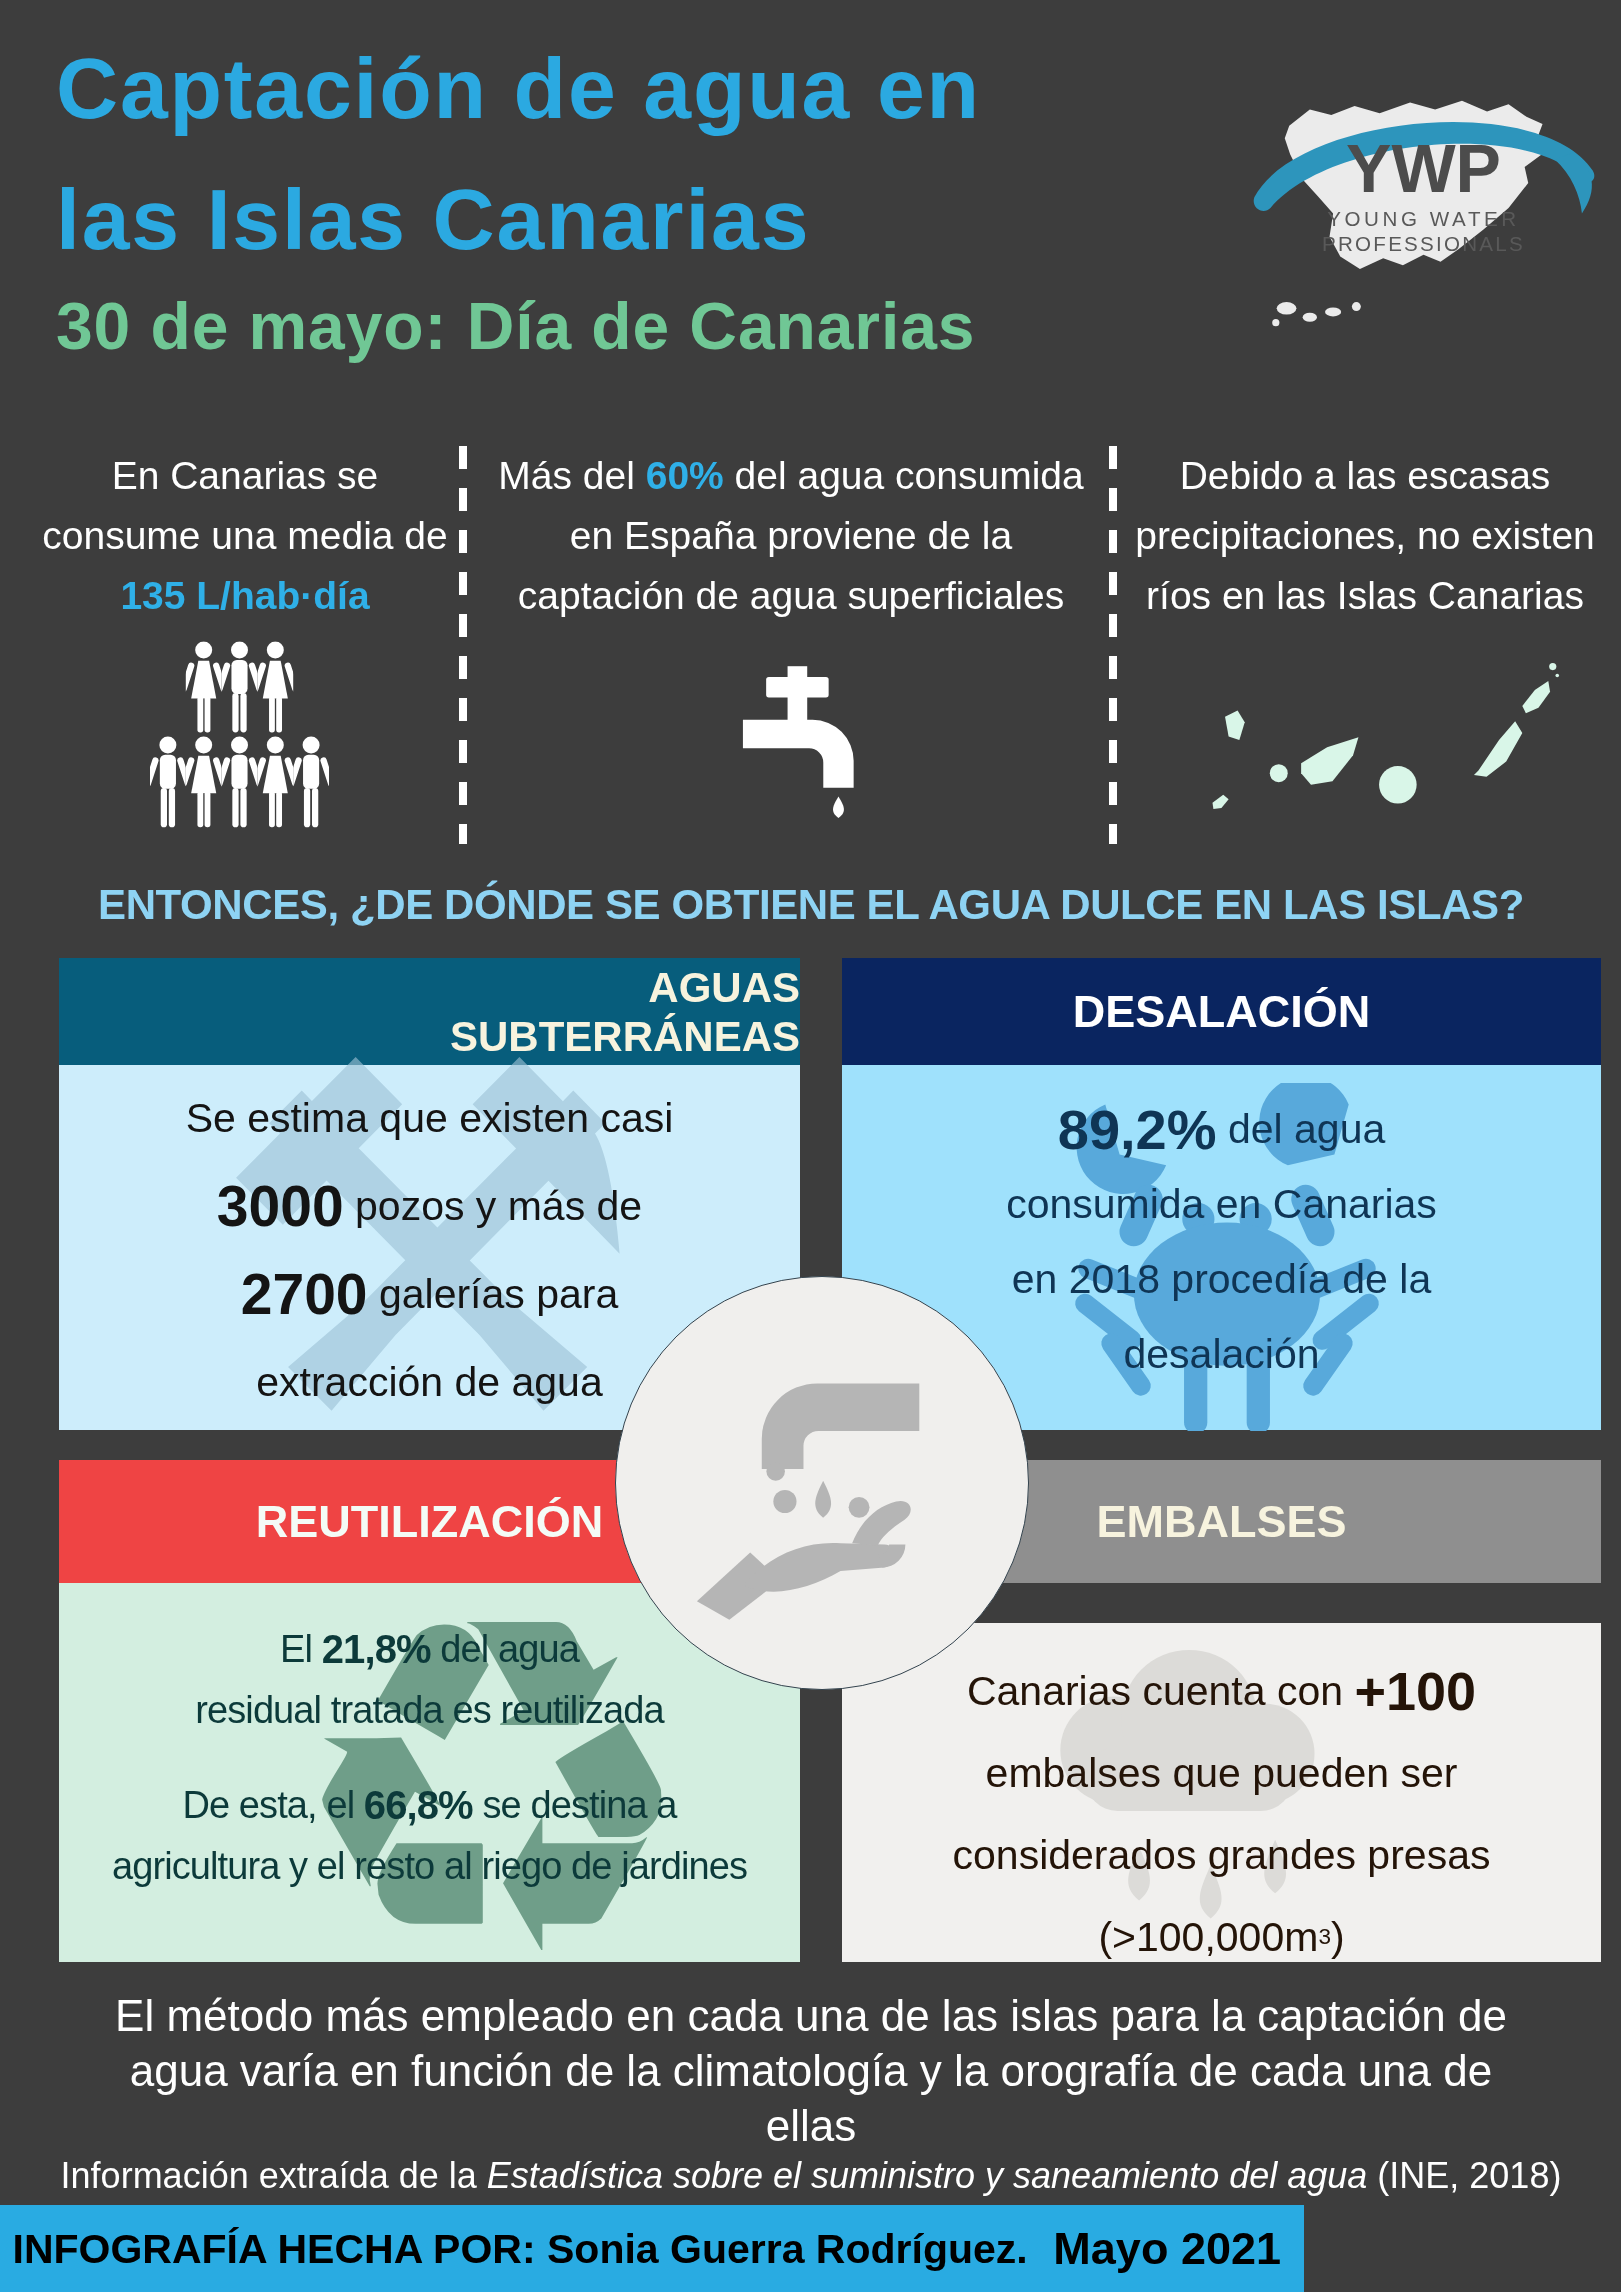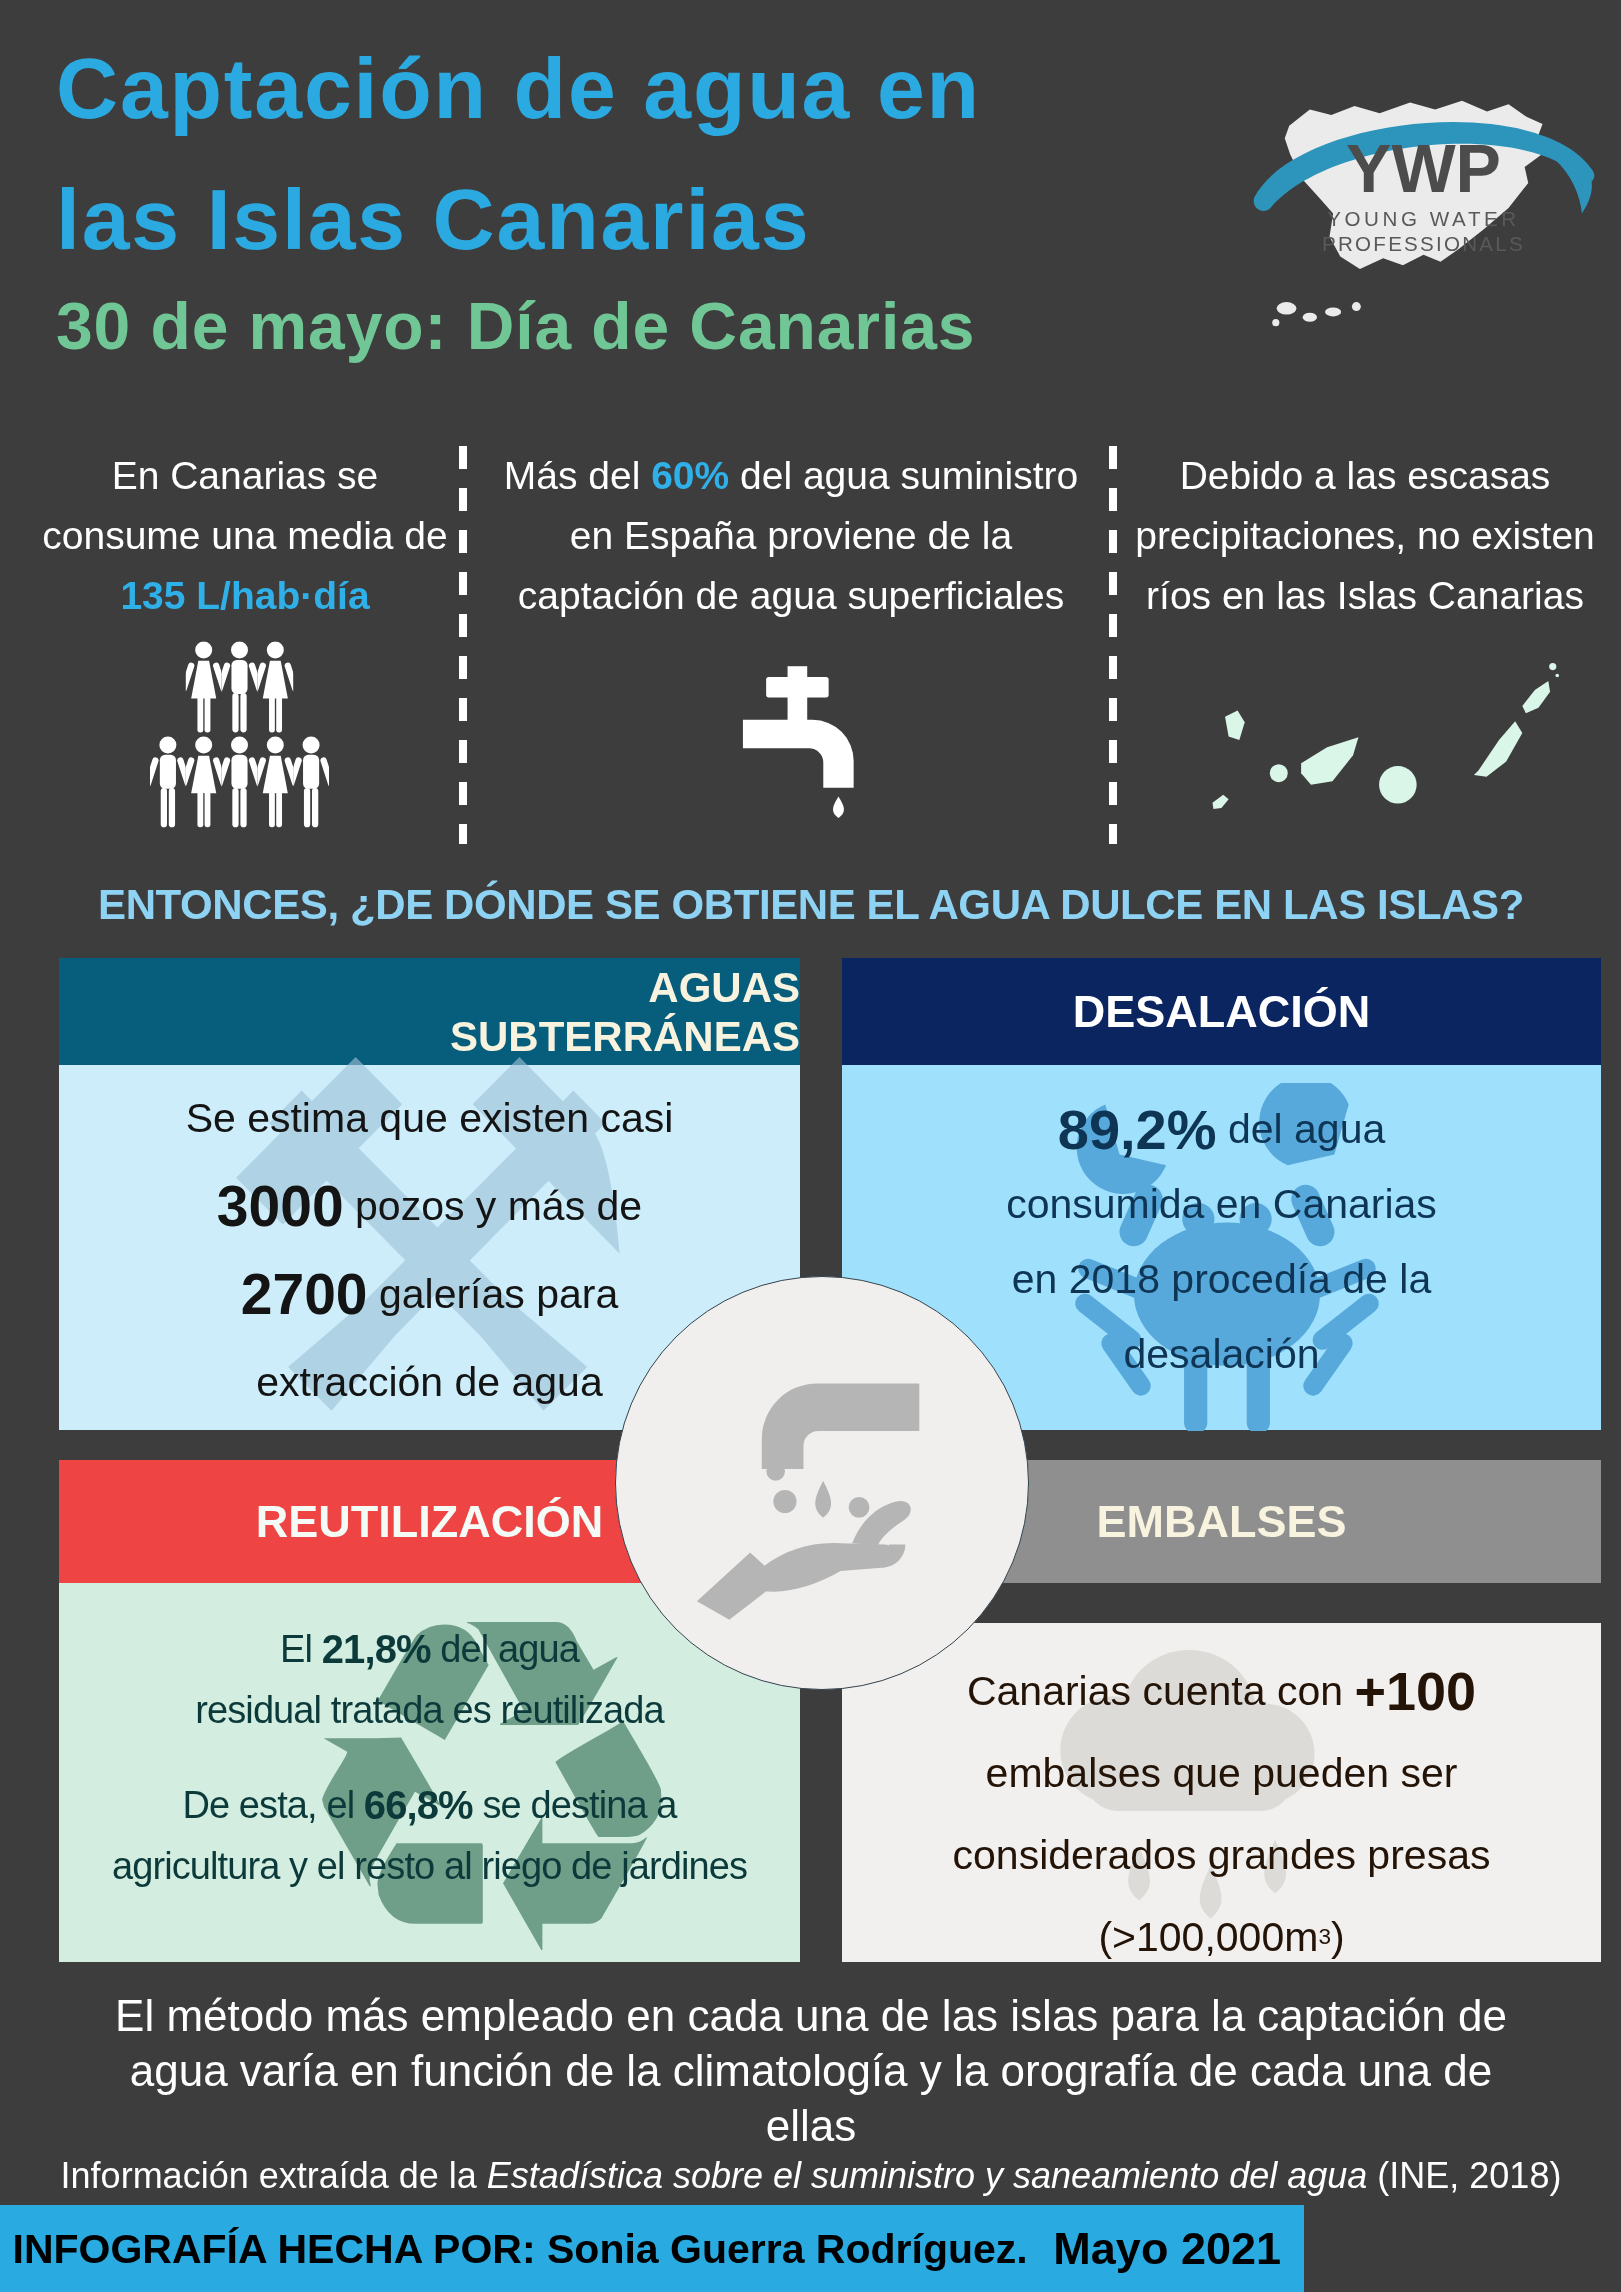--- a/index.html
+++ b/index.html
@@ -144,21 +144,21 @@
   </svg>
 
   <div class="abs fact f1">
     <div class="fline"><span>En Canarias se</span></div>
     <div class="fline"><span>consume una media de</span></div>
     <div class="fline"><span class="hl">135 L/hab·día</span></div>
   </div>
   <div class="abs vdash vd1"></div>
   <div class="abs fact f2">
     <div class="fline">
-      <span>Más del </span><span class="hl">60%</span><span> del agua suministro</span>
+      <span>Más del </span><span class="hl">60%</span><span> del agua consumida</span>
     </div>
     <div class="fline"><span>en España proviene de la</span></div>
     <div class="fline"><span>captación de agua superficiales</span></div>
   </div>
   <div class="abs vdash vd2"></div>
   <div class="abs fact f3">
     <div class="fline"><span>Debido a las escasas</span></div>
     <div class="fline"><span>precipitaciones, no existen</span></div>
     <div class="fline"><span>ríos en las Islas Canarias</span></div>
   </div>

